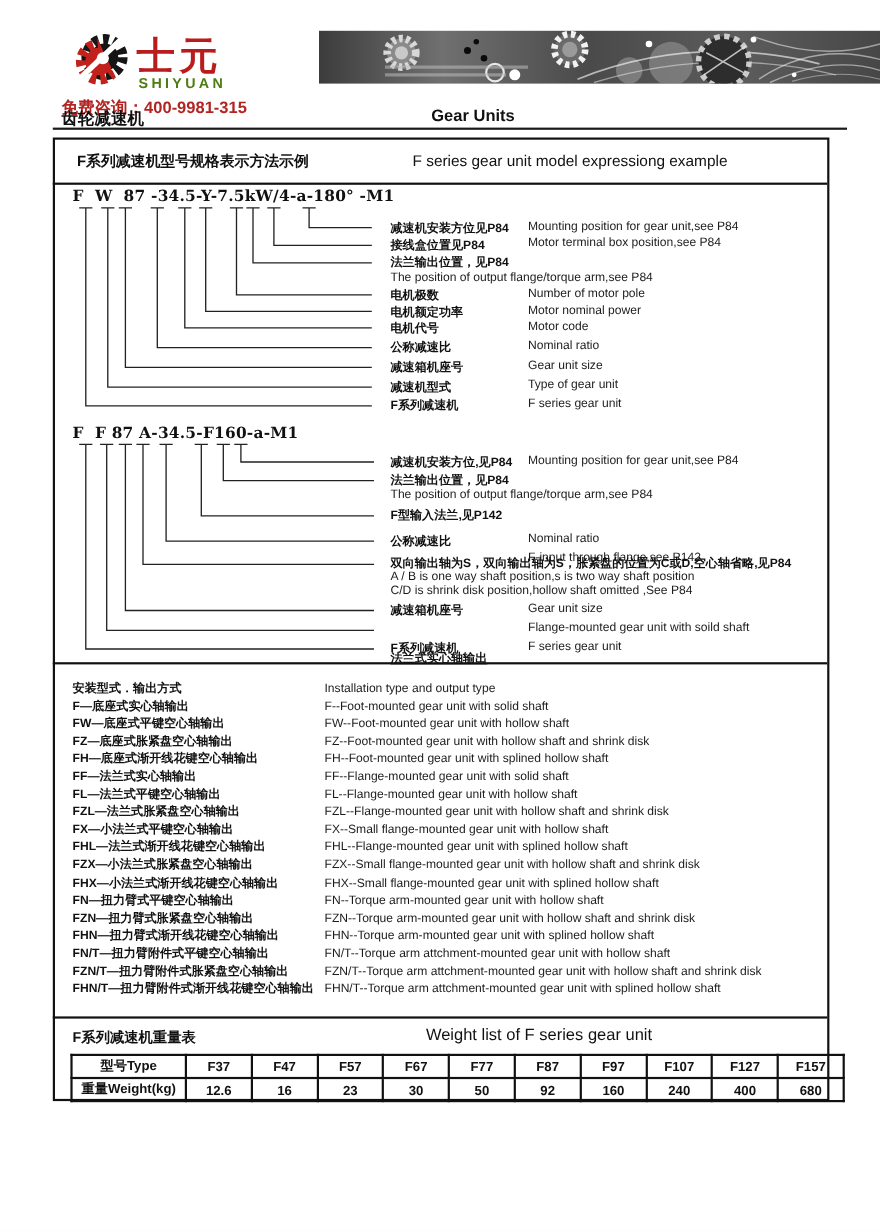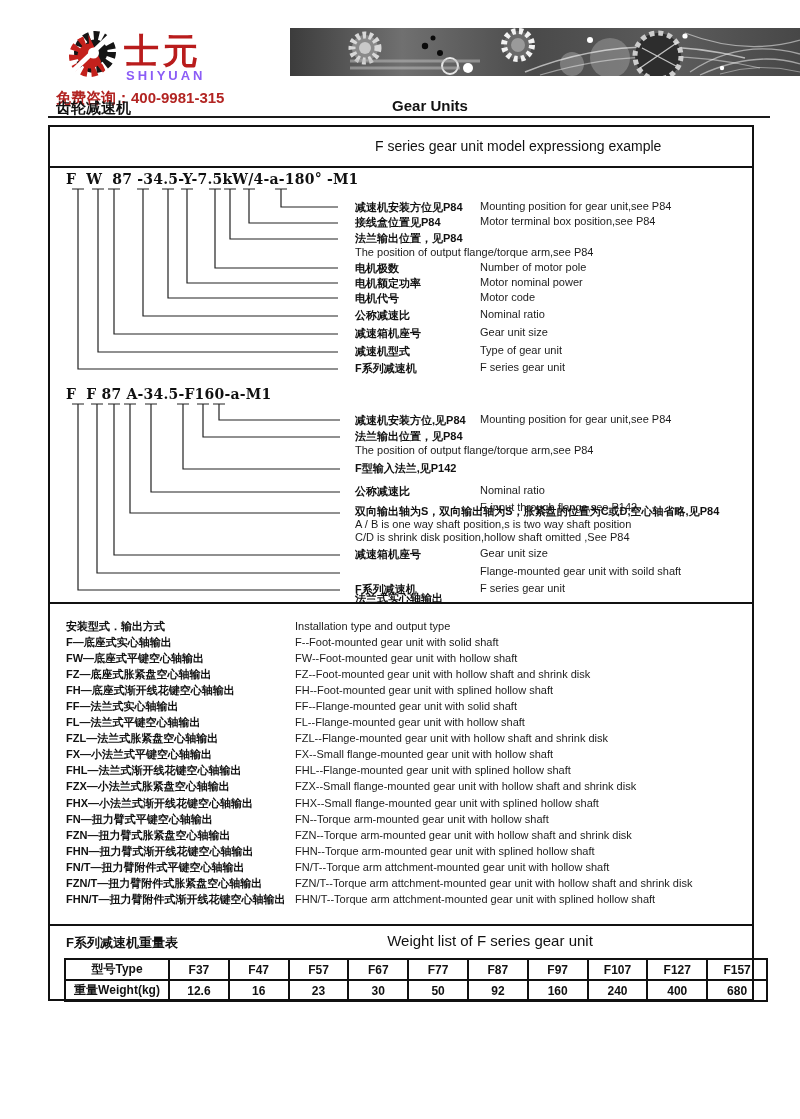--- a/index.html
+++ b/index.html
@@ -1,21 +1,21 @@
 <!DOCTYPE html>
 <html><head>
 <meta charset="utf-8">
 <style>
   html,body{margin:0;padding:0;background:#e8e8e8;}
   .page{position:relative;width:800px;height:1119px;background:#ffffff;overflow:hidden;
         font-family:"Liberation Sans", sans-serif;color:#111;}
   .abs{position:absolute;}
   
   .logo-cn{font-size:35px;font-weight:900;letter-spacing:4px;color:#b91c1c;}
-  .logo-en{font-size:13px;font-weight:bold;letter-spacing:3px;color:#8b5cf6;}
+  .logo-en{font-size:13px;font-weight:bold;letter-spacing:3px;color:#4d7c0f;}
   .hotline{font-size:15px;font-weight:bold;color:#b22422;}
   .page-title-cn{font-size:15px;font-weight:bold;}
   .page-title-en{font-size:15px;font-weight:bold;text-align:center;width:180px;}
   .title-rule{left:48px;top:116px;width:722px;height:2px;background:#1a1a1a;}
   .banner{left:290px;top:28px;width:510px;height:48px;background:linear-gradient(90deg,#3c3c3c,#707070 22%,#4a4a4a 48%,#5c5c5c 75%,#474747);}
   
   .main-box{left:48px;top:125px;width:702px;height:872px;border:2px solid #111;}
   .hdiv{height:2px;background:#111;}
   .sec-title-cn{font-size:13.5px;font-weight:bold;}
   .sec-title-en{font-size:14px;}
@@ -93,20 +93,21 @@
 
   <div class="abs page-title-cn" style="left:56px;top:99px;">齿轮减速机</div>
   <div class="abs page-title-en" style="left:340px;top:97px;">Gear Units</div>
   <div class="abs title-rule"></div>
 
   <div class="abs main-box"></div>
   <div class="abs hdiv" style="left:48px;top:166px;width:704px;"></div>
   <div class="abs hdiv" style="left:48px;top:602px;width:704px;"></div>
   <div class="abs hdiv" style="left:48px;top:924px;width:704px;"></div>
 
+  <div class="abs sec-title-cn" style="left:70px;top:138px;">F系列减速机型号规格表示方法示例</div>
   <div class="abs sec-title-en" style="left:375px;top:138px;">F series gear unit model expressiong example</div>
 
   <svg class="abs overlay" width="800" height="1119" viewBox="0 0 800 1119">
     <g stroke="#222" stroke-width="1.2" fill="none">
 
       <path d="M275,189 H287 M281,189 V207 H338"></path>
       <path d="M243,189 H255 M249,189 V223 H338"></path>
       <path d="M224,189 H236 M230,189 V239 H338"></path>
       <path d="M209,189 H221 M215,189 V268 H338"></path>
       <path d="M181,189 H193 M187,189 V283 H338"></path>

